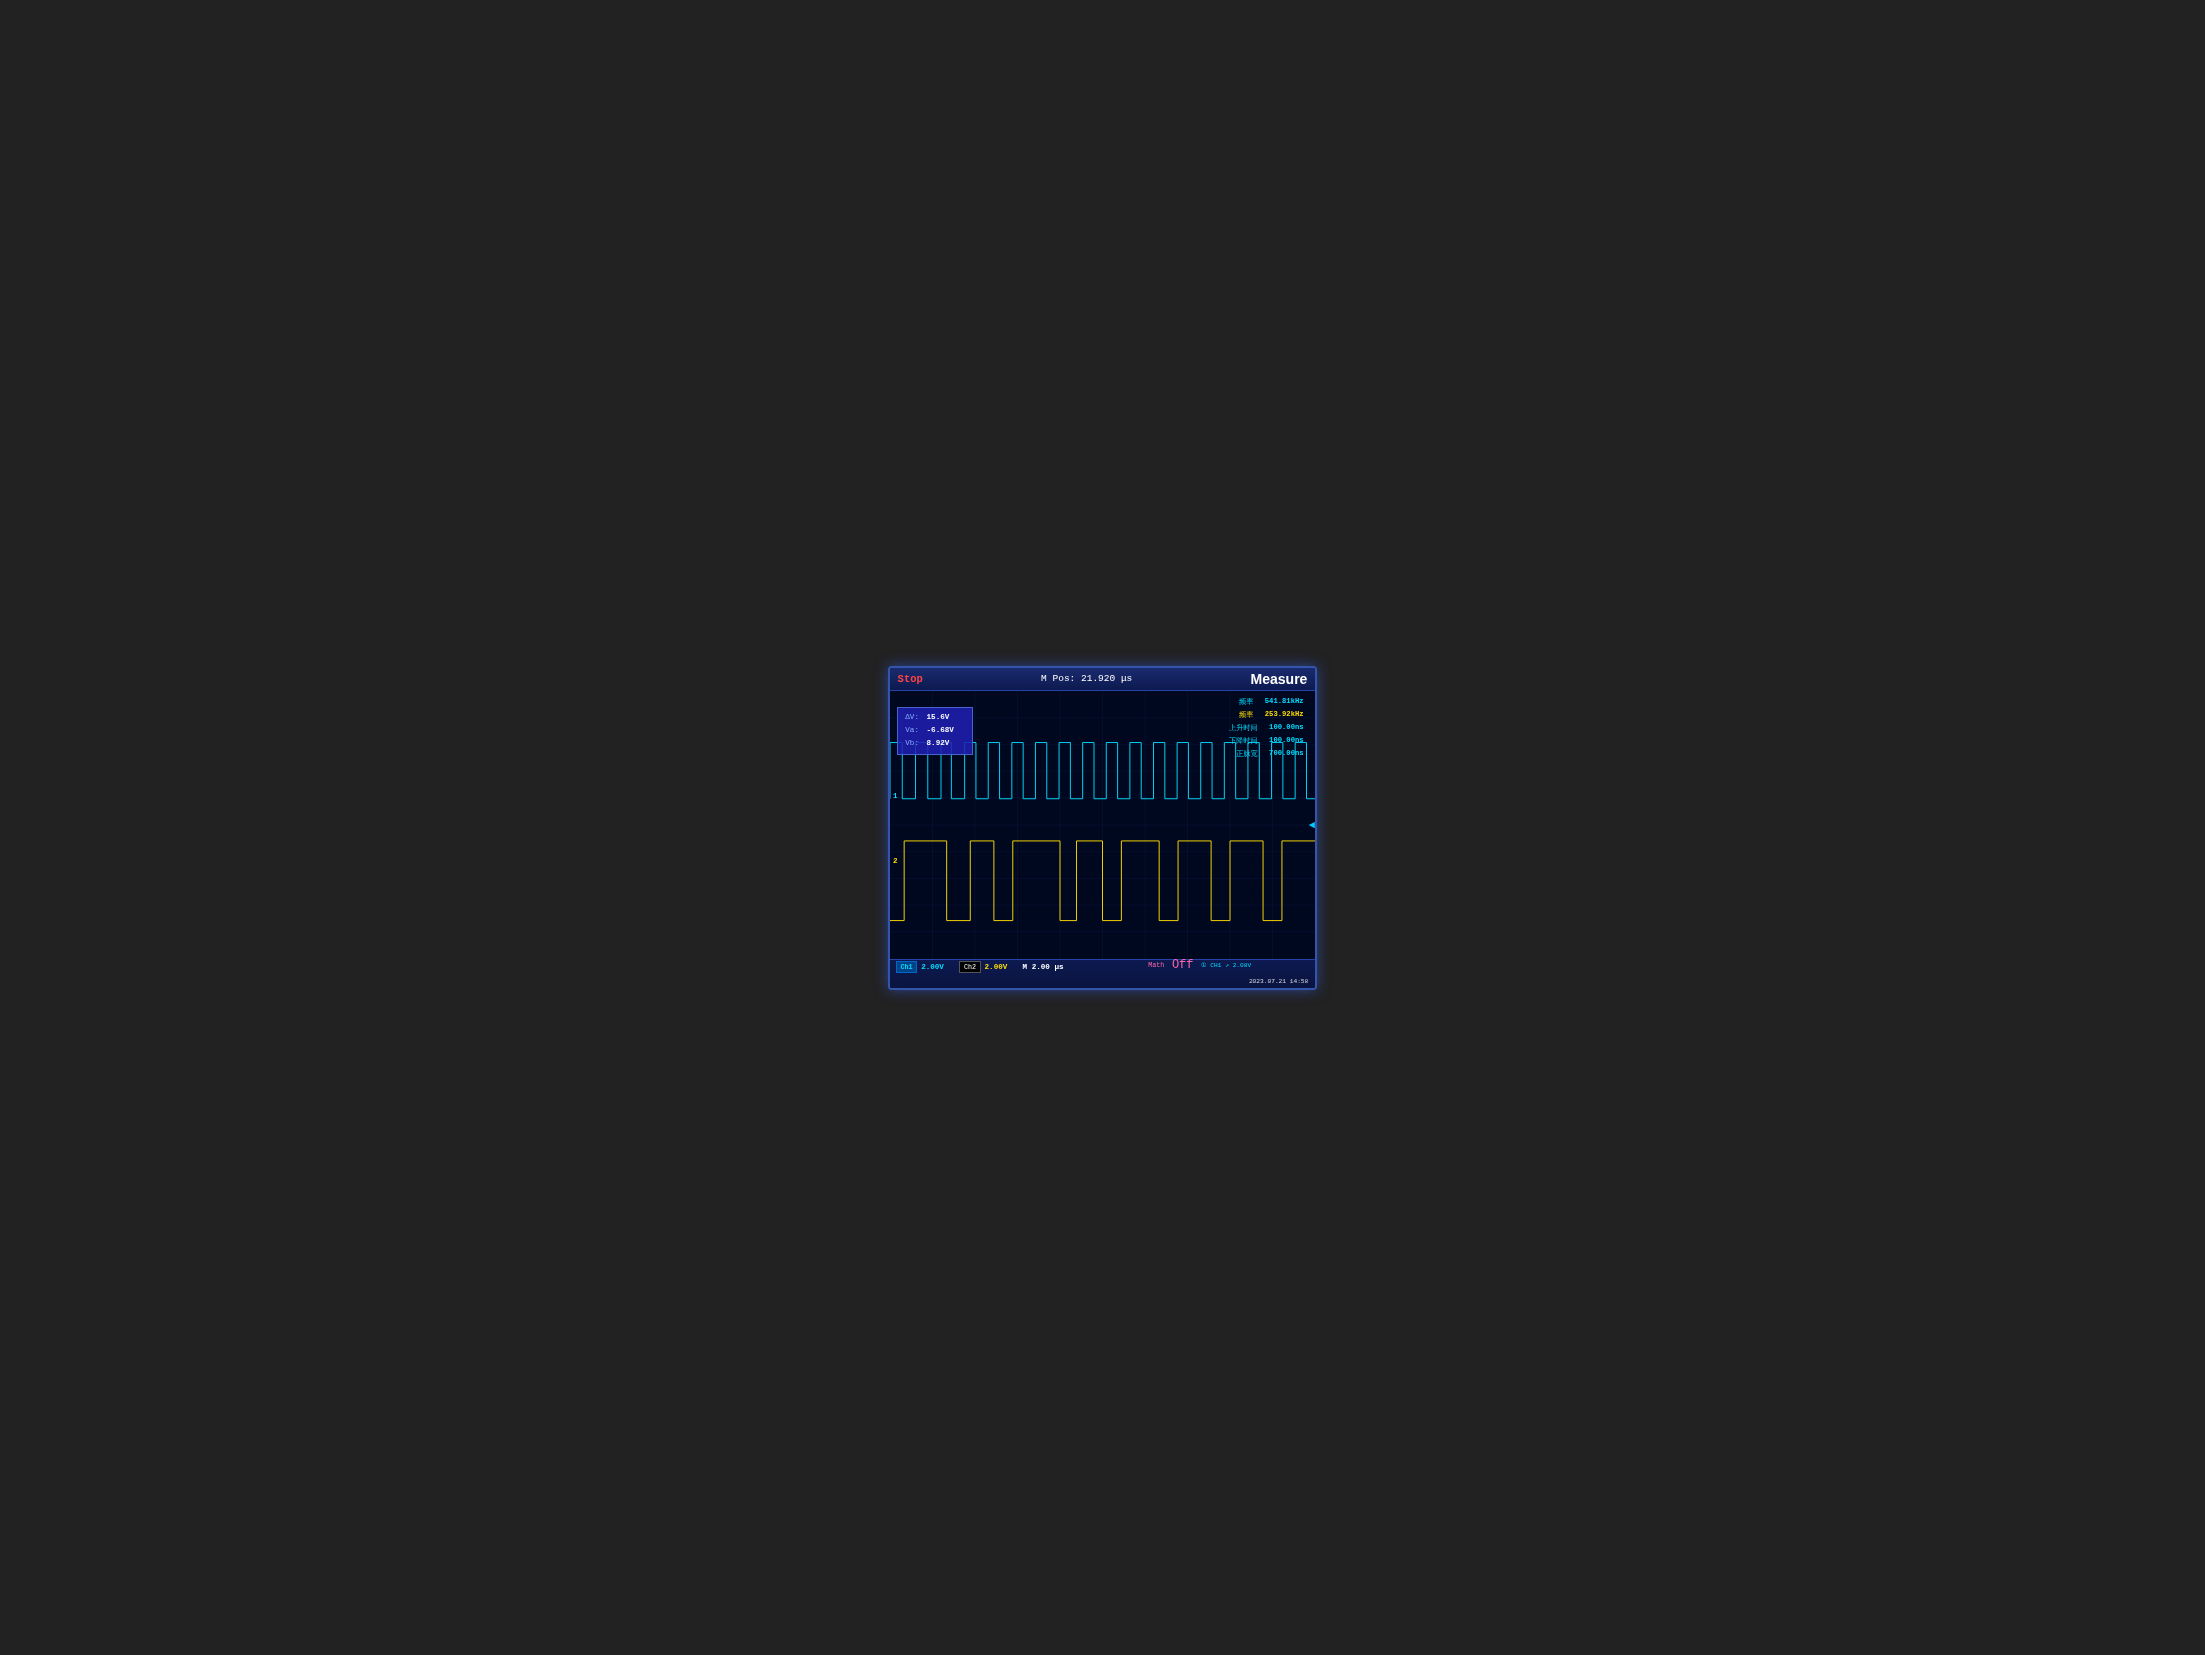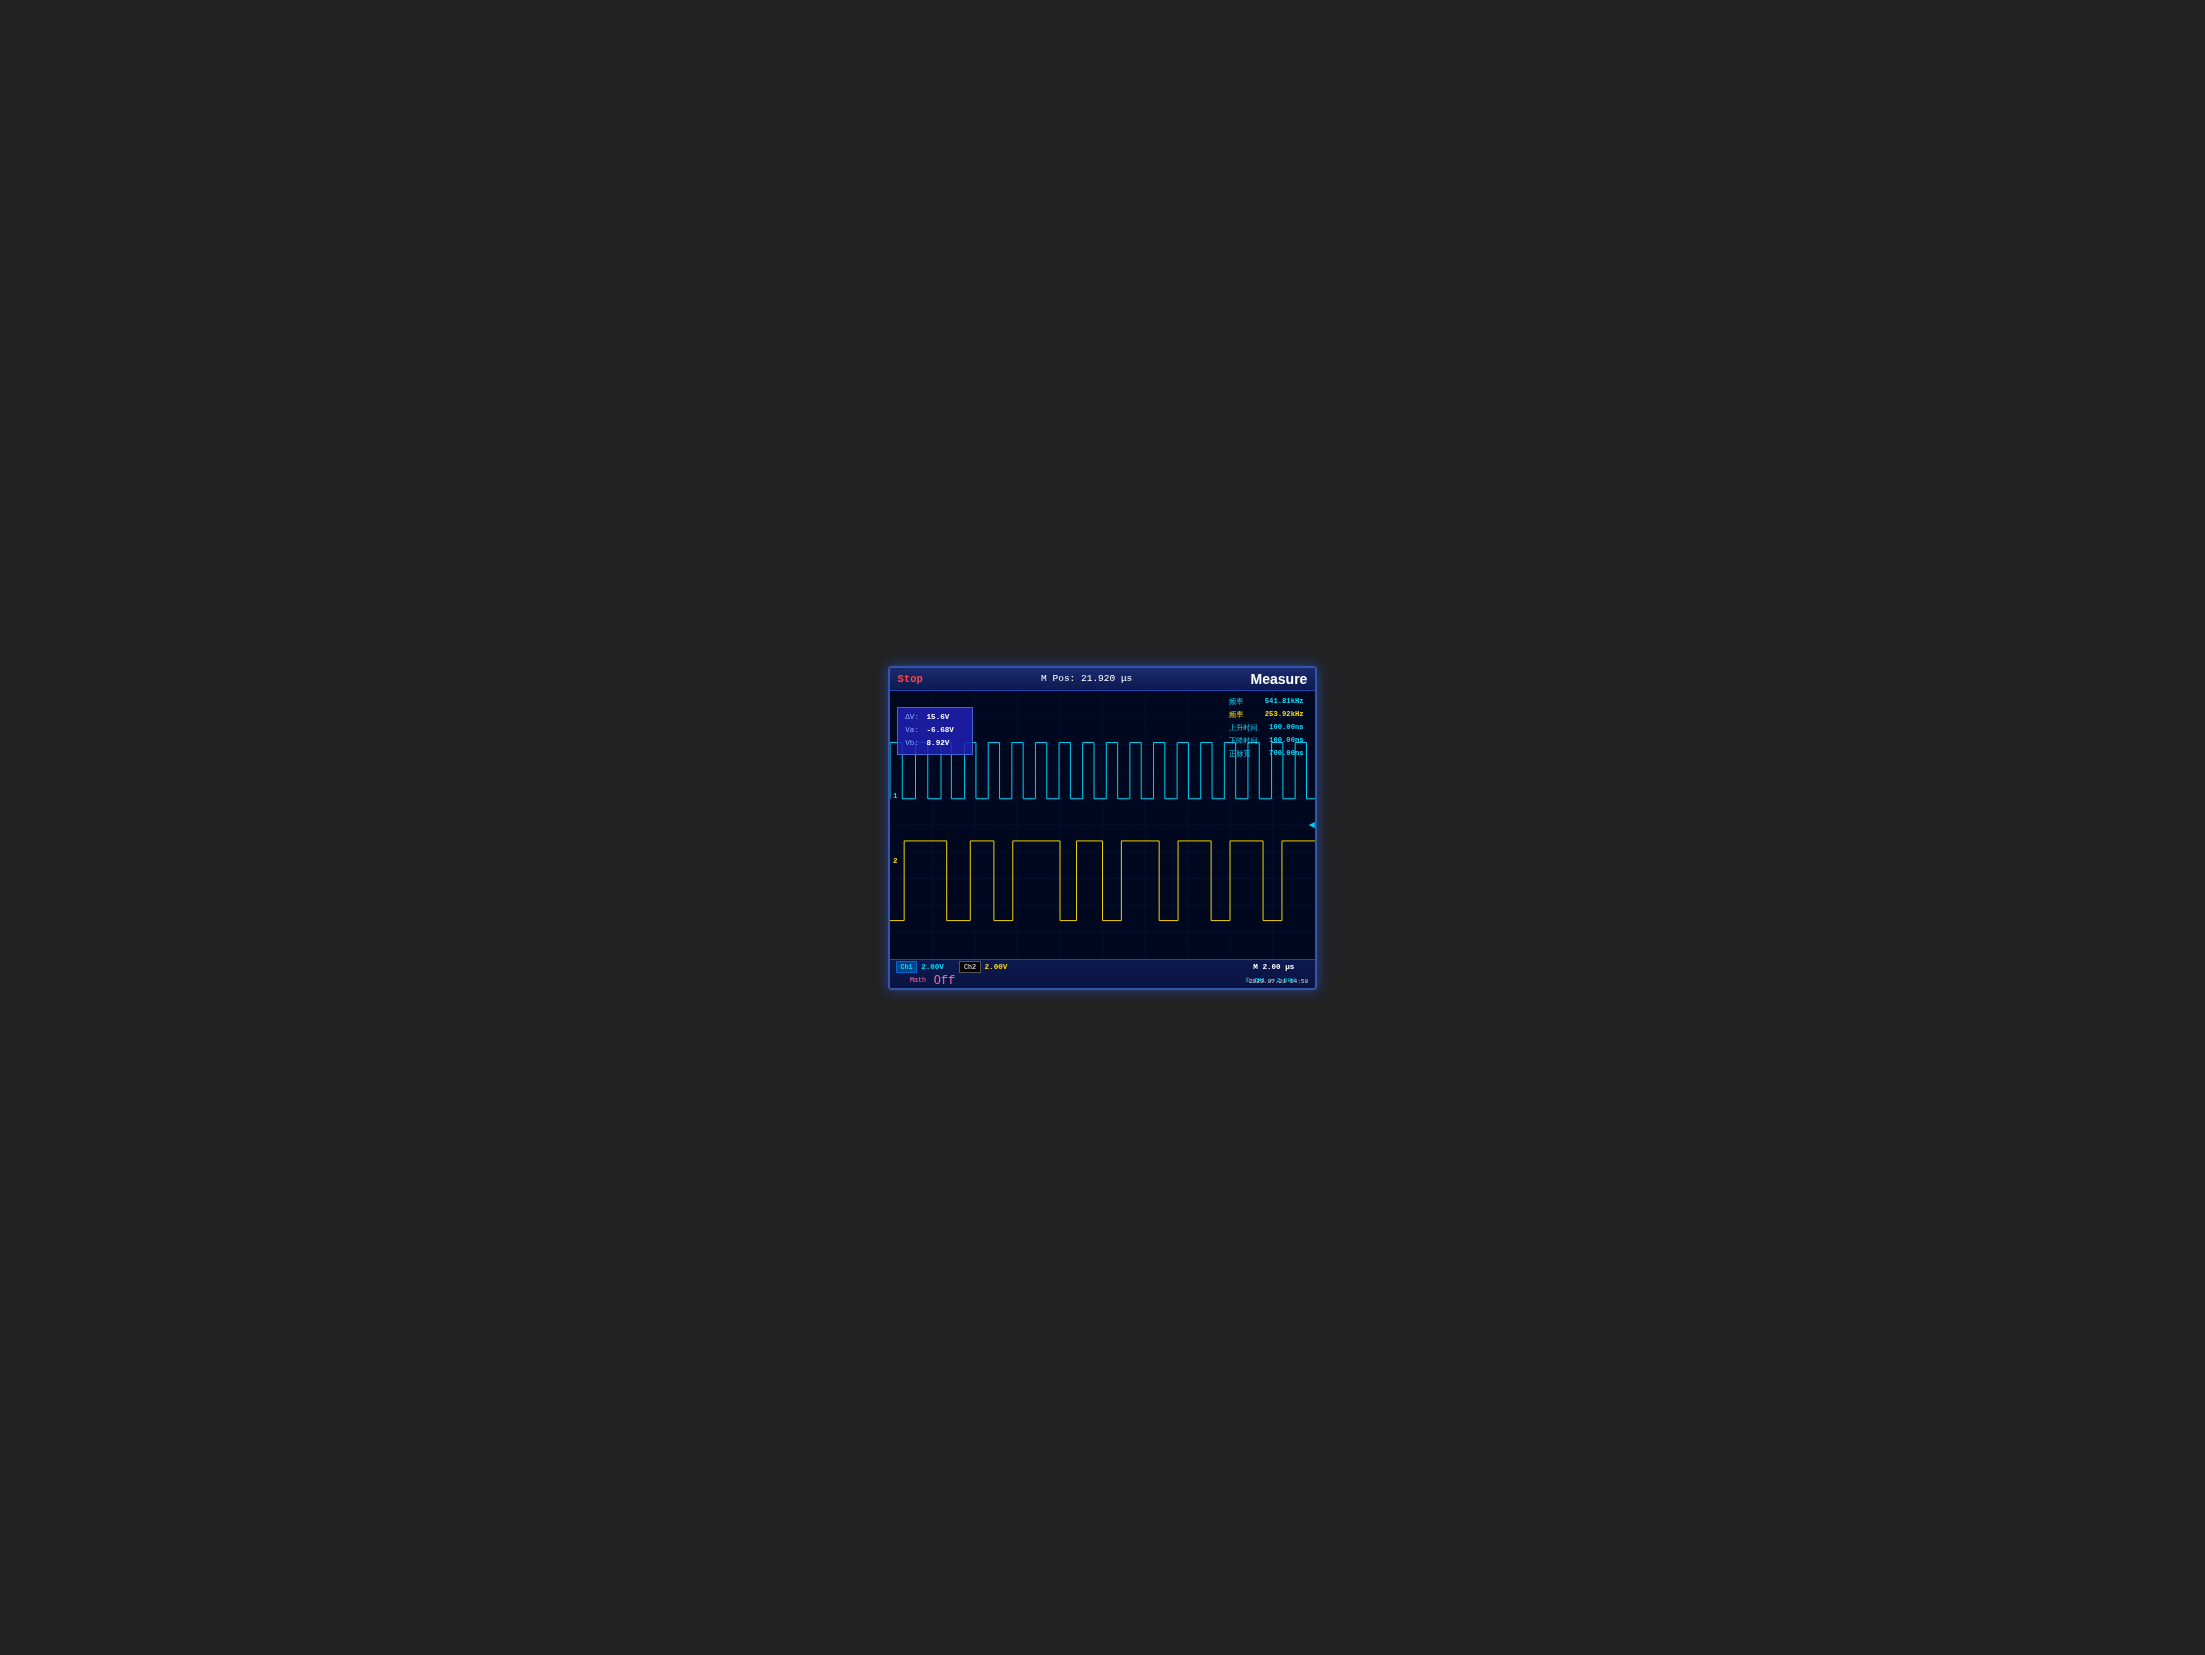--- a/index.html
+++ b/index.html
@@ -88,21 +88,21 @@
       position: absolute;
       top: 6.7px;
       right: 11.4px;
       z-index: 5;
       display: flex;
       flex-direction: column;
       gap: 2.9px;
     }
     .rmrow {
       display: flex;
-      justify-content: space-between;
+      justify-content: flex-end;
       gap: 11.4px;
       font-size: 7.2px;
     }
     .rmrow .rmlabel { color: #00ddff; }
     .rmrow .rmval-cyan { color: #00ddff; font-weight: bold; }
     .rmrow .rmlabel-yellow { color: #ffdd00; }
     .rmrow .rmval-yellow { color: #ffdd00; font-weight: bold; }
     
     .right-arrow {
       position: absolute;
@@ -140,21 +140,22 @@
       height: 100%;
     }
     
     .bottom-bar {
       position: absolute;
       bottom: 0; left: 0; right: 0;
       height: 29px;
       background: linear-gradient(180deg, #0d1a50 0%, #0a1440 100%);
       border-top: 0.5px solid #2244aa;
       display: flex;
-      flex-direction: column;
+      flex-direction: row;
+      gap: 44px;
     }
     .bottom-row1 {
       display: flex;
       align-items: center;
       padding: 1.9px 5.7px;
       gap: 3.8px;
       height: 15.3px;
     }
     .ch1-badge {
       background: #004488;

